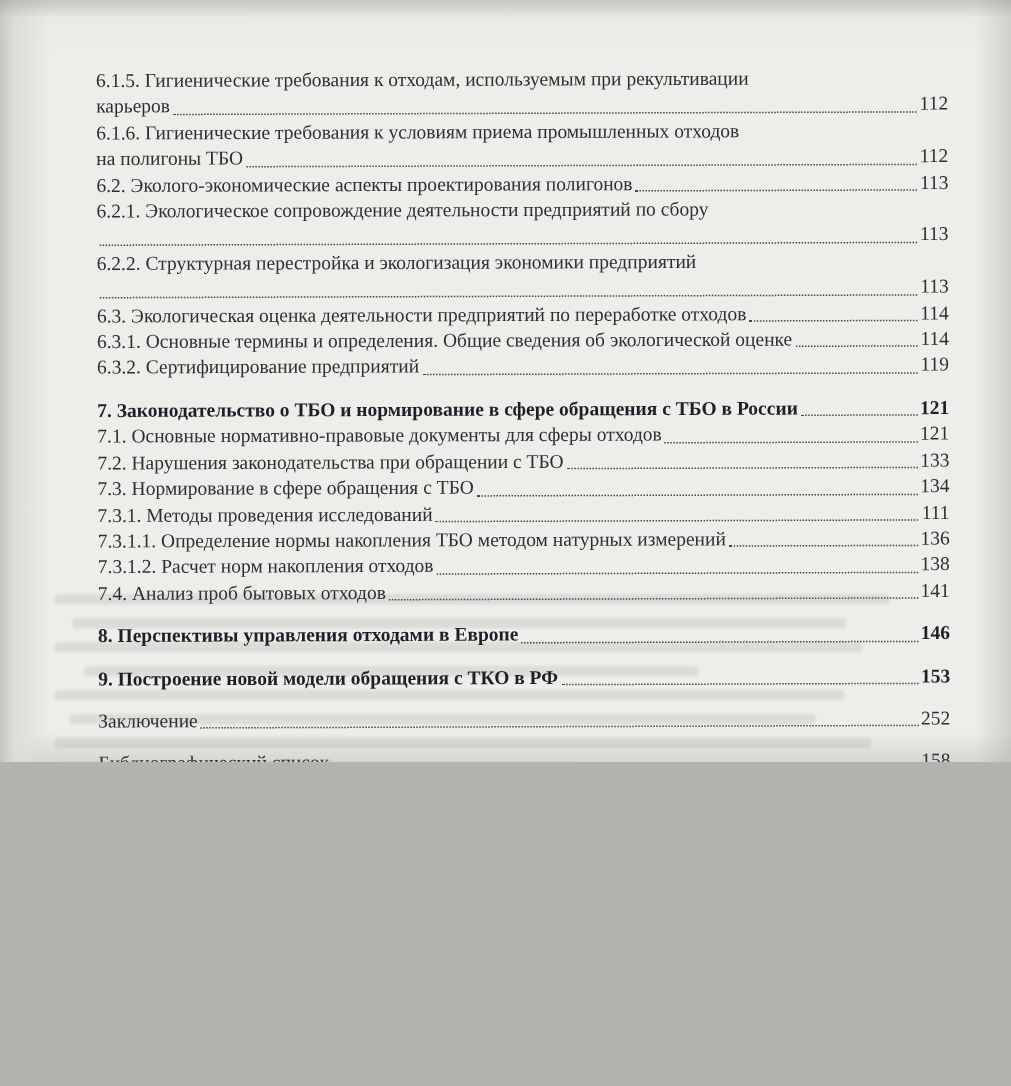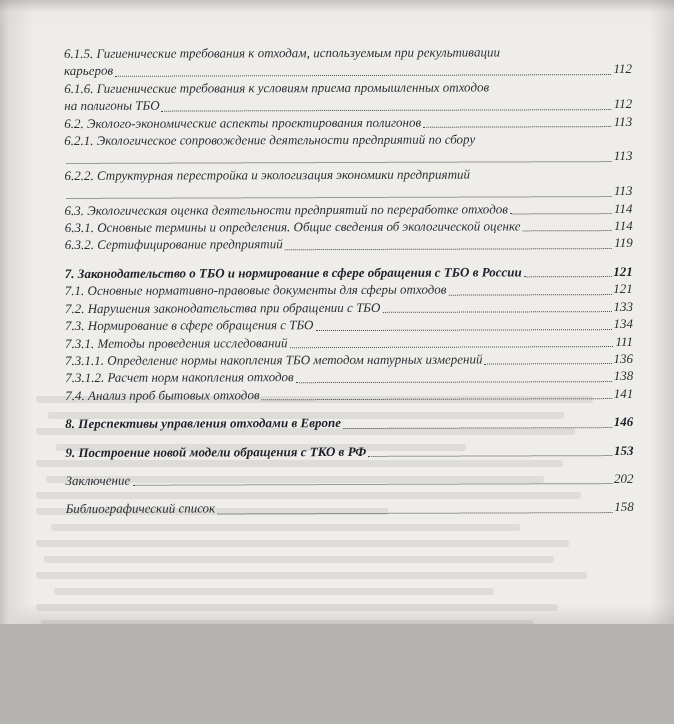--- a/index.html
+++ b/index.html
@@ -6,29 +6,28 @@
     margin: 0;
     padding: 0;
     width: 674px;
     height: 724px;
     background: #b5b3af;
     font-family: "Liberation Serif", serif;
   }
   .scan {
     position: relative;
     width: 674px;
-    height: 624px;
+    height: 508px;
     overflow: hidden;
     background:
       linear-gradient(180deg, rgba(150,148,144,0.45) 0px, rgba(220,218,214,0.18) 12px, rgba(240,238,234,0) 36px),
       linear-gradient(90deg, #c6c4c0 0px, #dedcd8 9px, rgba(240,238,234,0) 34px),
       linear-gradient(270deg, rgba(172,170,166,0.45) 0px, rgba(240,238,234,0) 24px),
       linear-gradient(0deg, rgba(172,170,166,0.35) 0px, rgba(240,238,234,0) 20px),
       #efede9;
-    font-style: italic;
   }
   
   .ghost {
     position: absolute;
     left: 36px;
     right: 52px;
     top: 396px;
     z-index: 1;
     filter: blur(0.7px);
   }
@@ -231,21 +230,21 @@
           <span class="t">9. Построение новой модели обращения с ТКО в РФ</span>
           <span class="leader"></span>
           <span class="pg">153</span>
         </div>
       </div>
       <div class="gap"></div>
       <div class="entry">
         <div class="row">
           <span class="t">Заключение</span>
           <span class="leader"></span>
-          <span class="pg">202</span>
+          <span class="pg">252</span>
         </div>
       </div>
       <div class="gap"></div>
       <div class="entry">
         <div class="row">
           <span class="t">Библиографический список</span>
           <span class="leader"></span>
           <span class="pg">158</span>
         </div>
       </div>

